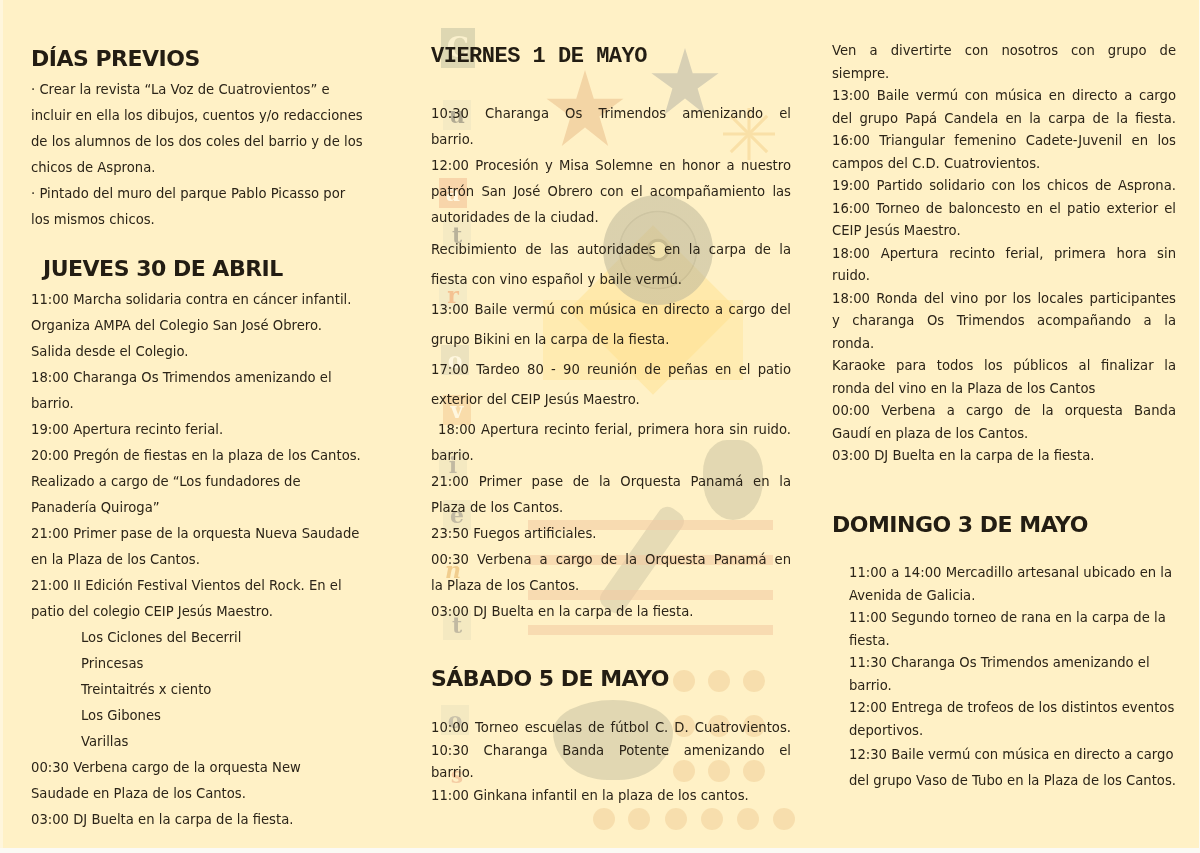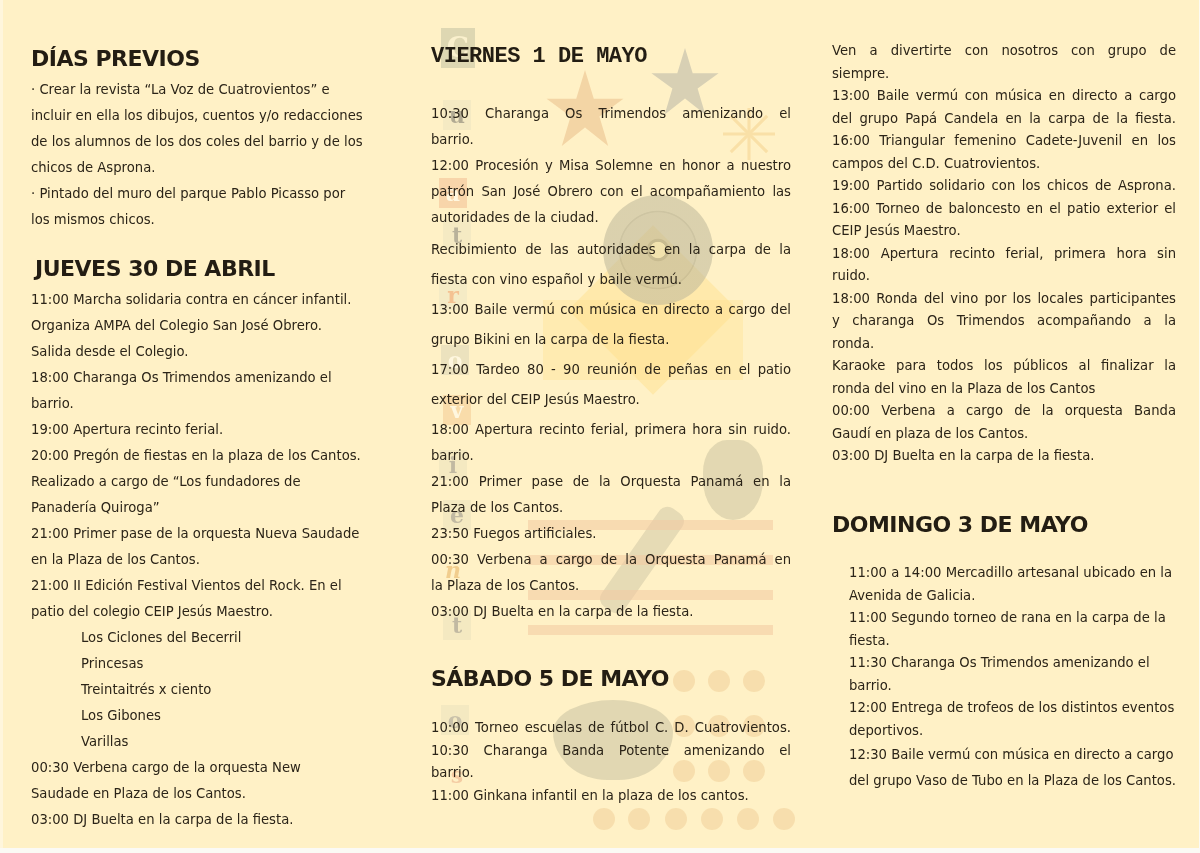--- a/index.html
+++ b/index.html
@@ -180,21 +180,21 @@
     <h2 class="heading centered h-lg" style="top:46px;">DÍAS PREVIOS</h2>
     <div class="lines" style="top:77px;">
       <span class="line">· Crear la revista “La Voz de Cuatrovientos” e</span>
       <span class="line">incluir en ella los dibujos, cuentos y/o redacciones</span>
       <span class="line">de los alumnos de los dos coles del barrio y de los</span>
       <span class="line">chicos de Asprona.</span>
       <span class="line">· Pintado del muro del parque Pablo Picasso por</span>
       <span class="line">los mismos chicos.</span>
     </div>
 
-    <h2 class="heading h-lg" style="top:256px; left:4px;">JUEVES 30 DE ABRIL</h2>
+    <h2 class="heading h-lg" style="top:256px; left:12px;">JUEVES 30 DE ABRIL</h2>
     <div class="lines" style="top:287px;">
       <span class="line">11:00 Marcha solidaria contra en cáncer infantil.</span>
       <span class="line">Organiza AMPA del Colegio San José Obrero.</span>
       <span class="line">Salida desde el Colegio.</span>
       <span class="line">18:00 Charanga Os Trimendos amenizando el</span>
       <span class="line">barrio.</span>
       <span class="line">19:00 Apertura recinto ferial.</span>
       <span class="line">20:00 Pregón de fiestas en la plaza de los Cantos.</span>
       <span class="line">Realizado a cargo de “Los fundadores de</span>
       <span class="line">Panadería Quiroga”</span>
@@ -220,21 +220,21 @@
       <span class="line">barrio.</span>
       <span class="line justify">12:00 Procesión y Misa Solemne en honor a nuestro</span>
       <span class="line justify">patrón San José Obrero con el acompañamiento las</span>
       <span class="line">autoridades de la ciudad.</span>
       <span class="line justify" style="margin-top:6px;">Recibimiento de las autoridades en la carpa de la</span>
       <span class="line" style="margin-top:4px;">fiesta con vino español y baile vermú.</span>
       <span class="line justify" style="margin-top:4px;">13:00 Baile vermú con música en directo a cargo del</span>
       <span class="line" style="margin-top:4px;">grupo Bikini en la carpa de la fiesta.</span>
       <span class="line justify" style="margin-top:4px;">17:00 Tardeo 80 - 90 reunión de peñas en el patio</span>
       <span class="line" style="margin-top:4px;">exterior del CEIP Jesús Maestro.</span>
-      <span class="line justify" style="margin-top:4px;">18:00 Apertura recinto ferial, primera hora sin ruido.</span>
+      <span class="line justify" style="margin-top:4px;margin-left:7px;">18:00 Apertura recinto ferial, primera hora sin ruido.</span>
       <span class="line">barrio.</span>
       <span class="line justify">21:00 Primer pase de la Orquesta Panamá en la</span>
       <span class="line">Plaza de los Cantos.</span>
       <span class="line">23:50 Fuegos artificiales.</span>
       <span class="line justify">00:30 Verbena a cargo de la Orquesta Panamá en</span>
       <span class="line">la Plaza de los Cantos.</span>
       <span class="line">03:00 DJ Buelta en la carpa de la fiesta.</span>
     </div>
 
     <h2 class="heading h-lg" style="top:666px; left:0;">SÁBADO 5 DE MAYO</h2>

